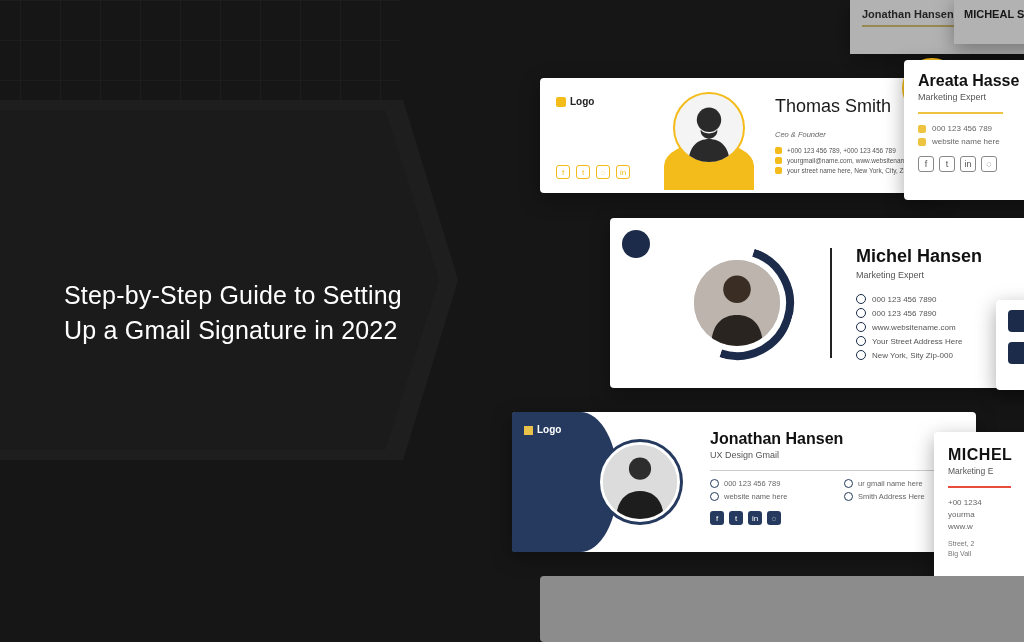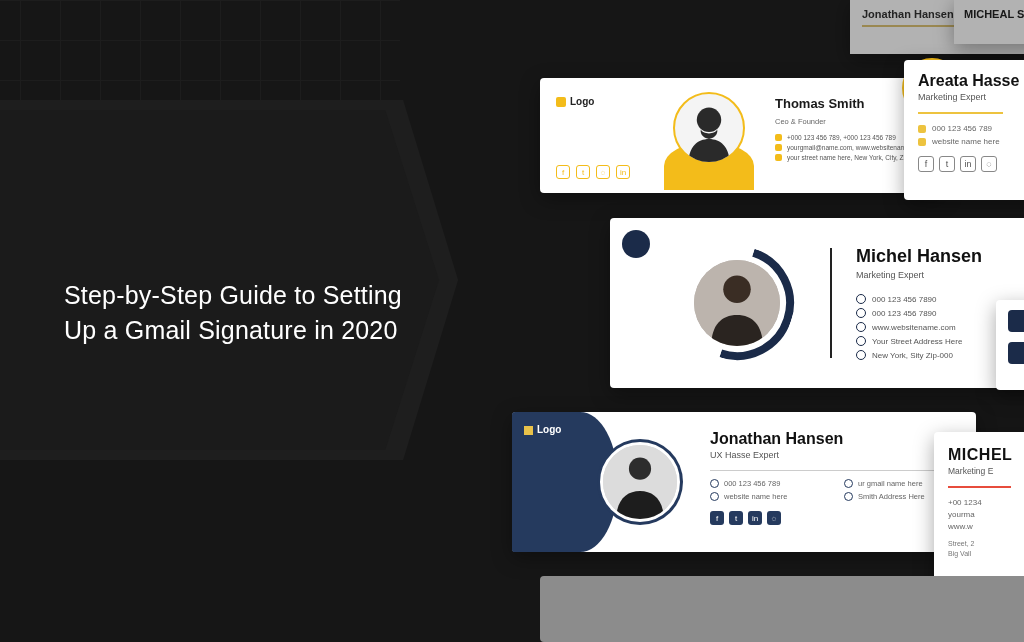--- a/index.html
+++ b/index.html
@@ -55,22 +55,22 @@
   .card-thomas { left: 60px; top: 78px; width: 402px; height: 115px; }
   .card-thomas .logo { position: absolute; left: 16px; top: 18px; font-size: 10px; font-weight: 700; color:#222;}
   .card-thomas .logo::before{content:""; display:inline-block; width:10px;height:10px;background:#f3bc1a;margin-right:4px;vertical-align:middle;border-radius:2px;}
   .card-thomas .social-row { position:absolute; left:16px; bottom:14px; display:flex; gap:6px;}
   .card-thomas .social-row span{width:14px;height:14px;border:1.3px solid #f3bc1a;border-radius:3px;display:flex;align-items:center;justify-content:center;font-size:8px;color:#f3bc1a;}
   .card-thomas .avatar-wrap{position:absolute; left:124px; top:12px; width:90px;height:90px;}
   .card-thomas .avatar-bg{position:absolute;inset:auto 0 -10px 0;height:48px;background:#f3bc1a;border-radius:50% 50% 0 0;}
   .card-thomas .avatar{position:absolute;left:9px;top:2px;width:72px;height:72px;border-radius:50%;background:#f4f4f4;border:2px solid #f3bc1a;overflow:hidden;}
   .card-thomas .avatar svg{width:100%;height:100%;}
   .card-thomas .info{position:absolute;left:235px;top:18px;right:10px;}
-  .card-thomas .info h3{font-size:13px;font-weight:700;color:#1a1a1a;}
-  .card-thomas .info .role{font-size:7.5px;color:#666;margin-top:6px;}
+  .card-thomas .info h3{font-size:18px;font-weight:400;color:#1a1a1a;}
+  .card-thomas .info .role{font-size:7.5px;color:#666;margin-top:13px;font-style:italic;}
   .card-thomas .info ul{list-style:none;margin-top:8px;}
   .card-thomas .info li{font-size:6.5px;color:#555;margin:3px 0;display:flex;gap:5px;align-items:center;}
   .card-thomas .info li::before{content:"";width:7px;height:7px;background:#f3bc1a;border-radius:2px;display:inline-block;}
   .card-thomas .arc-tr{position:absolute;right:-20px;top:-20px;width:60px;height:60px;border-radius:50%;background:#f3bc1a;}
 
   
   .card-areata{ right:-30px; top:60px; width:150px; height:140px; padding:12px 14px;}
   .card-areata h2{font-size:16px;font-weight:800;color:#111;}
   .card-areata .role{font-size:9px;color:#555;margin-top:2px;}
   .card-areata .hr{height:2px;background:#edc33f;margin:10px 0;width:70%;}
@@ -133,21 +133,21 @@
   
   .person svg{width:100%;height:100%;}
 </style>
 </head>
 <body>
 
 <div class="grid-deco"></div>
 <div class="arrow-shape"></div>
 <div class="arrow-shape inner"></div>
 
-<h1 class="headline">Step-by-Step Guide to Setting Up a Gmail Signature in 2020</h1>
+<h1 class="headline">Step-by-Step Guide to Setting Up a Gmail Signature in 2022</h1>
 
 <div class="cards">
 
   <div class="card card-dim card-top-jon">
     <div class="n">Jonathan Hansen</div>
     <div class="hr"></div>
   </div>
   <div class="card card-dim card-michael-top">
     <div class="n">MICHEAL S</div>
   </div>
@@ -233,21 +233,21 @@
     </div>
     <div class="avatar person">
       <svg viewBox="0 0 100 100">
           <rect width="100" height="100" fill="#dcdcdc"></rect>
           <circle cx="50" cy="32" r="15" fill="#2d2d2d"></circle>
           <path d="M18 100c0-26 14-38 32-38s32 12 32 38z" fill="#1d1d1d"></path>
         </svg>
     </div>
     <div class="info">
       <h3>Jonathan Hansen</h3>
-      <div class="role">UX Hasse Expert</div>
+      <div class="role">UX Design Gmail</div>
       <div class="hr"></div>
       <div class="grid2">
         <span>000 123 456 789</span>
         <span>ur gmail name here</span>
         <span>website name here</span>
         <span>Smith Address Here</span>
       </div>
       <div class="social">
         <span>f</span>
         <span>t</span>

